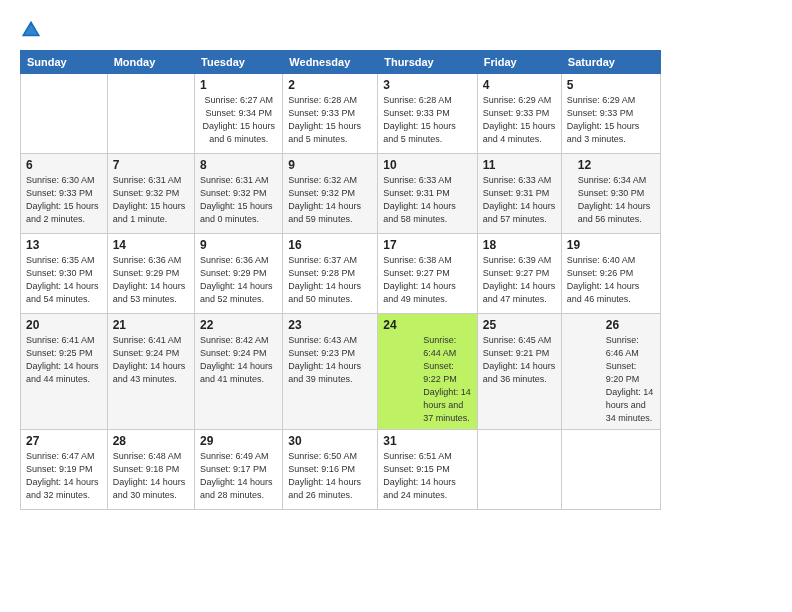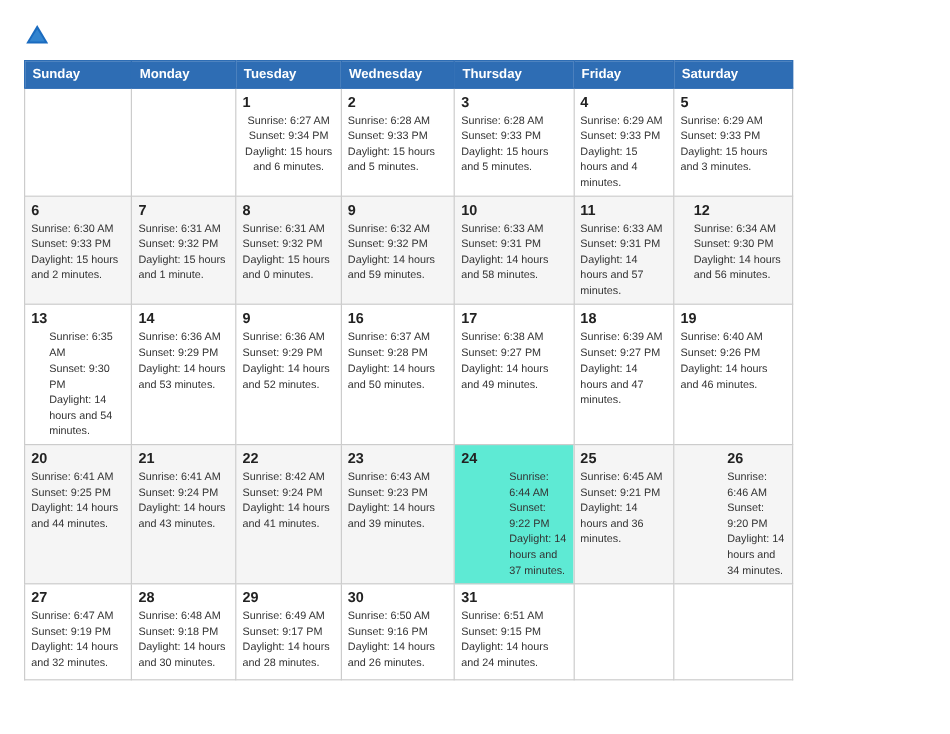--- a/index.html
+++ b/index.html
@@ -208,21 +208,21 @@
           <td style="background: rgb(245, 245, 245); padding-left: 16px;">
             <span class="day-number">12</span>
             <div class="day-info" style="white-space: pre-line;">Sunrise: 6:34 AM
 Sunset: 9:30 PM
 Daylight: 14 hours and 56 minutes.</div>
           </td>
         </tr>
         <tr>
           <td>
             <span class="day-number">13</span>
-            <div class="day-info" style="white-space: pre-line; margin-left: 15px;">Sunrise: 6:35 AM
+            <div class="day-info" style="white-space: pre-line;">Sunrise: 6:35 AM
 Sunset: 9:30 PM
 Daylight: 14 hours and 54 minutes.</div>
           </td>
           <td>
             <span class="day-number">14</span>
             <div class="day-info" style="white-space: pre-line;">Sunrise: 6:36 AM
 Sunset: 9:29 PM
 Daylight: 14 hours and 53 minutes.</div>
           </td>
           <td>
@@ -274,21 +274,21 @@
             <div class="day-info" style="white-space: pre-line;">Sunrise: 8:42 AM
 Sunset: 9:24 PM
 Daylight: 14 hours and 41 minutes.</div>
           </td>
           <td style="background: rgb(245, 245, 245);">
             <span class="day-number">23</span>
             <div class="day-info" style="white-space: pre-line;">Sunrise: 6:43 AM
 Sunset: 9:23 PM
 Daylight: 14 hours and 39 minutes.</div>
           </td>
-          <td style="background: #5eead4;">
+          <td style="background: #bef264;">
             <span class="day-number">24</span>
             <div class="day-info" style="white-space: pre-line; margin-left: 40px;">Sunrise: 6:44 AM
 Sunset: 9:22 PM
 Daylight: 14 hours and 37 minutes.</div>
           </td>
           <td style="background: rgb(245, 245, 245);">
             <span class="day-number">25</span>
             <div class="day-info" style="white-space: pre-line;">Sunrise: 6:45 AM
 Sunset: 9:21 PM
 Daylight: 14 hours and 36 minutes.</div>

